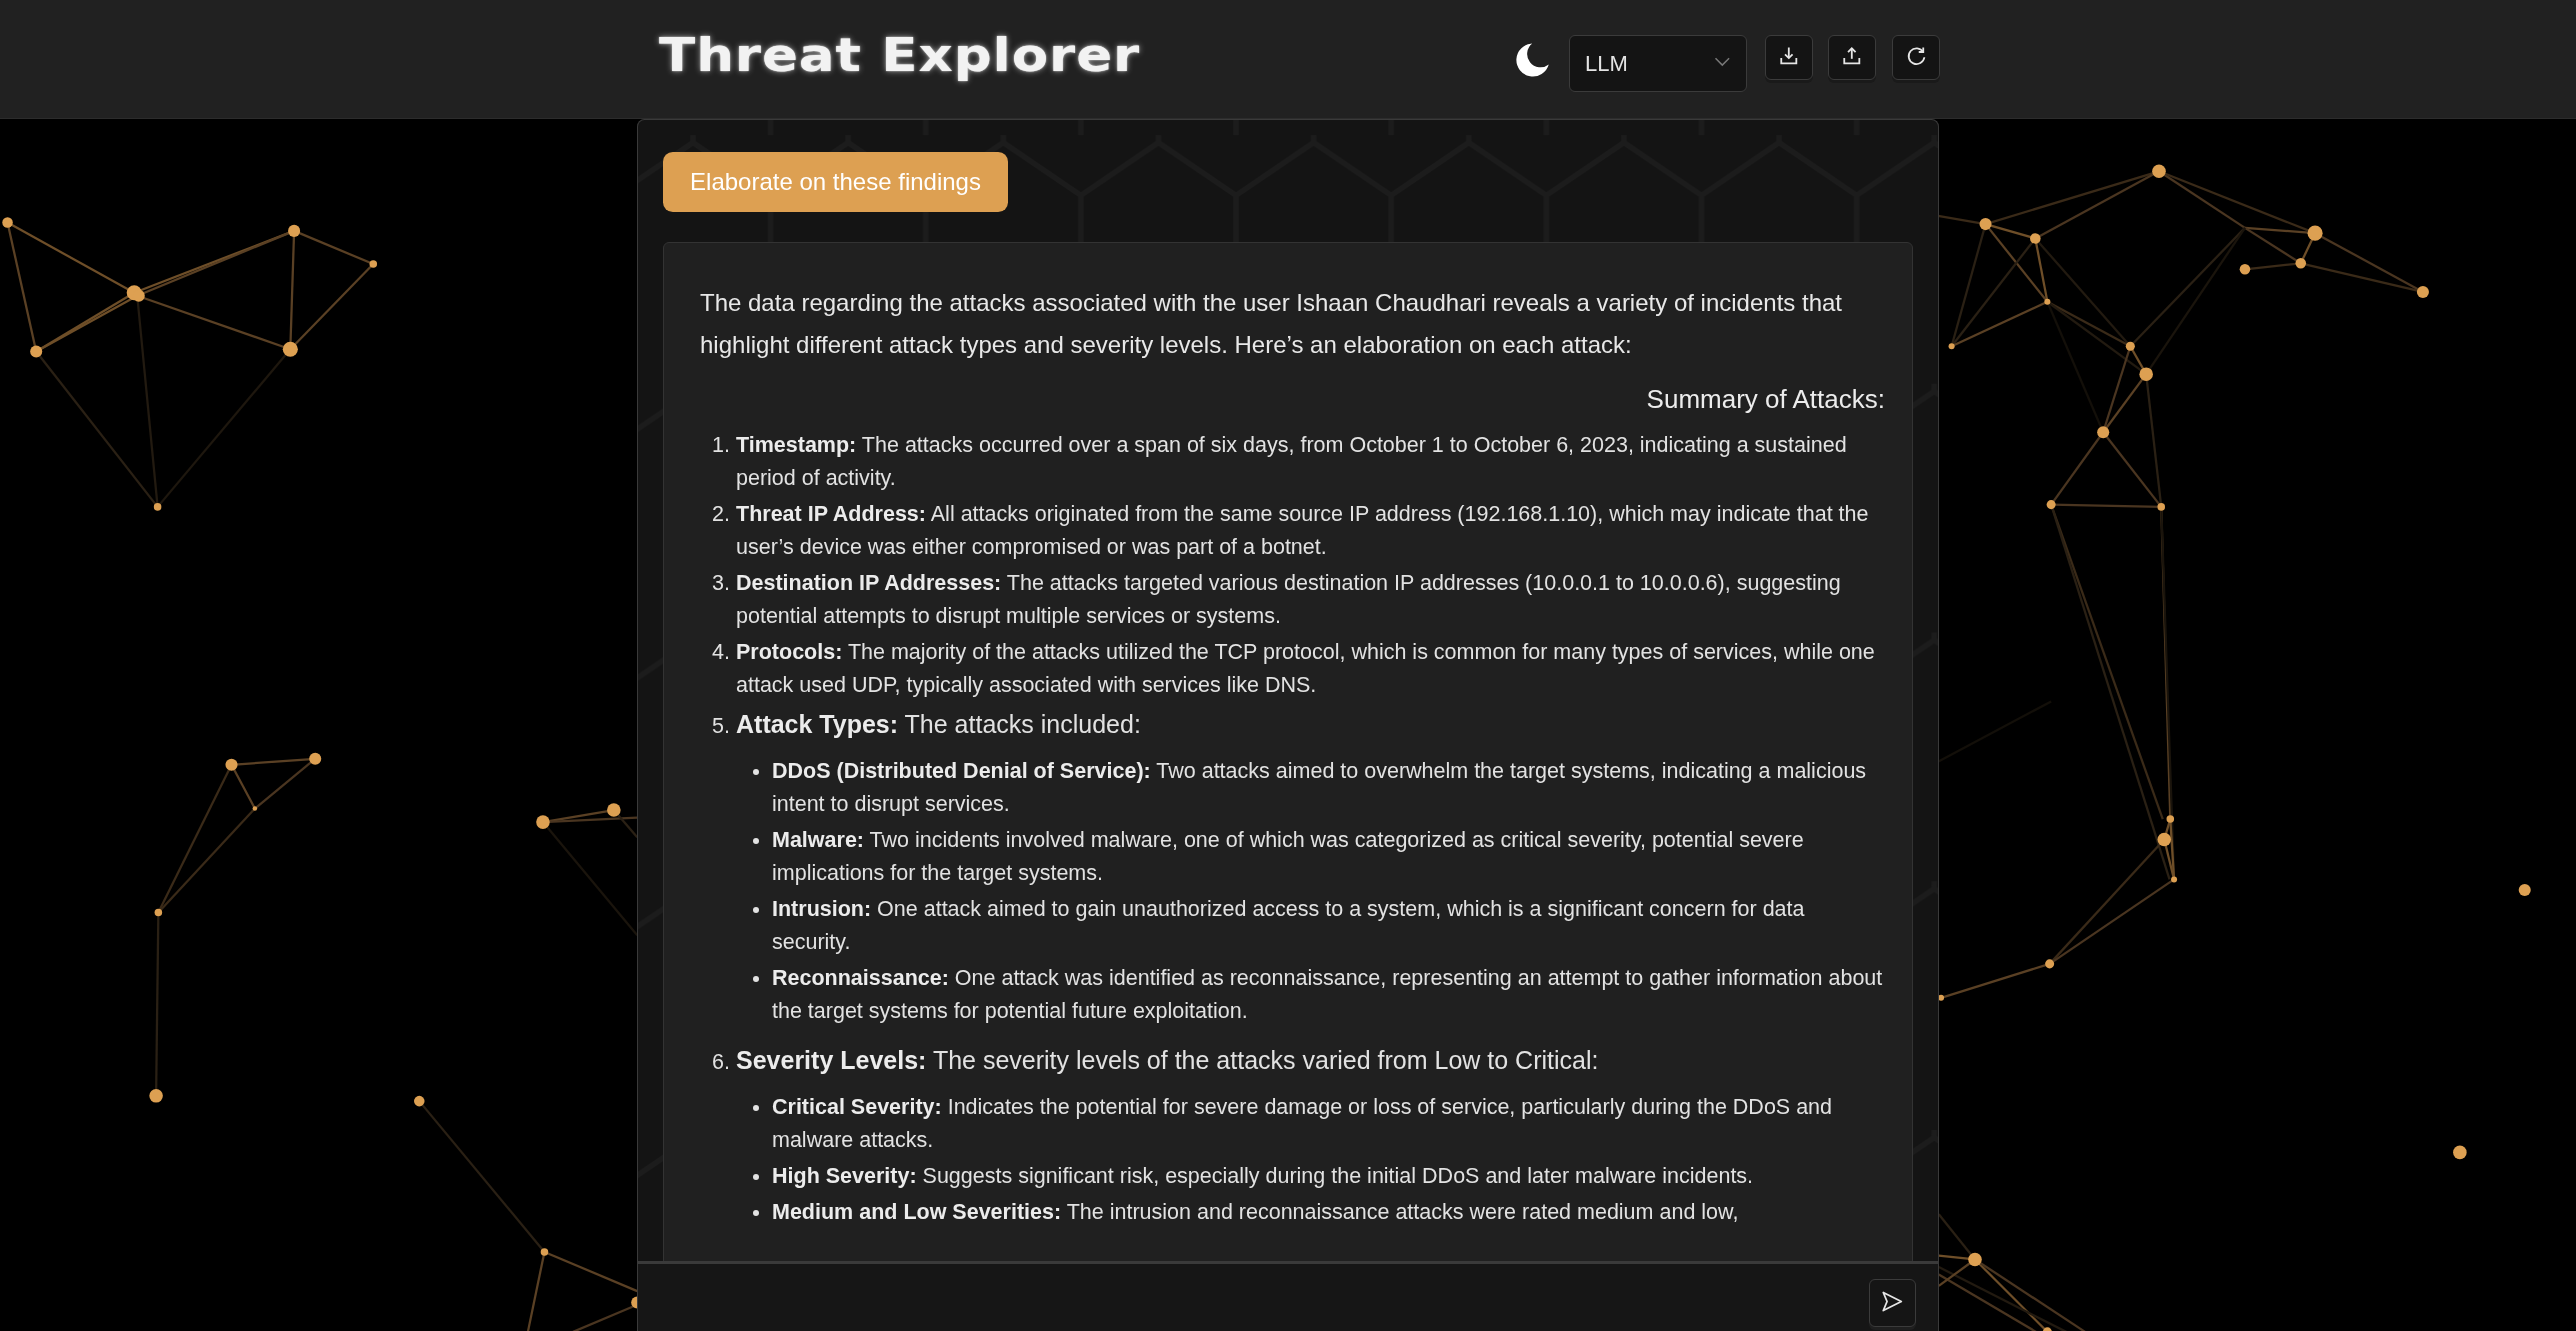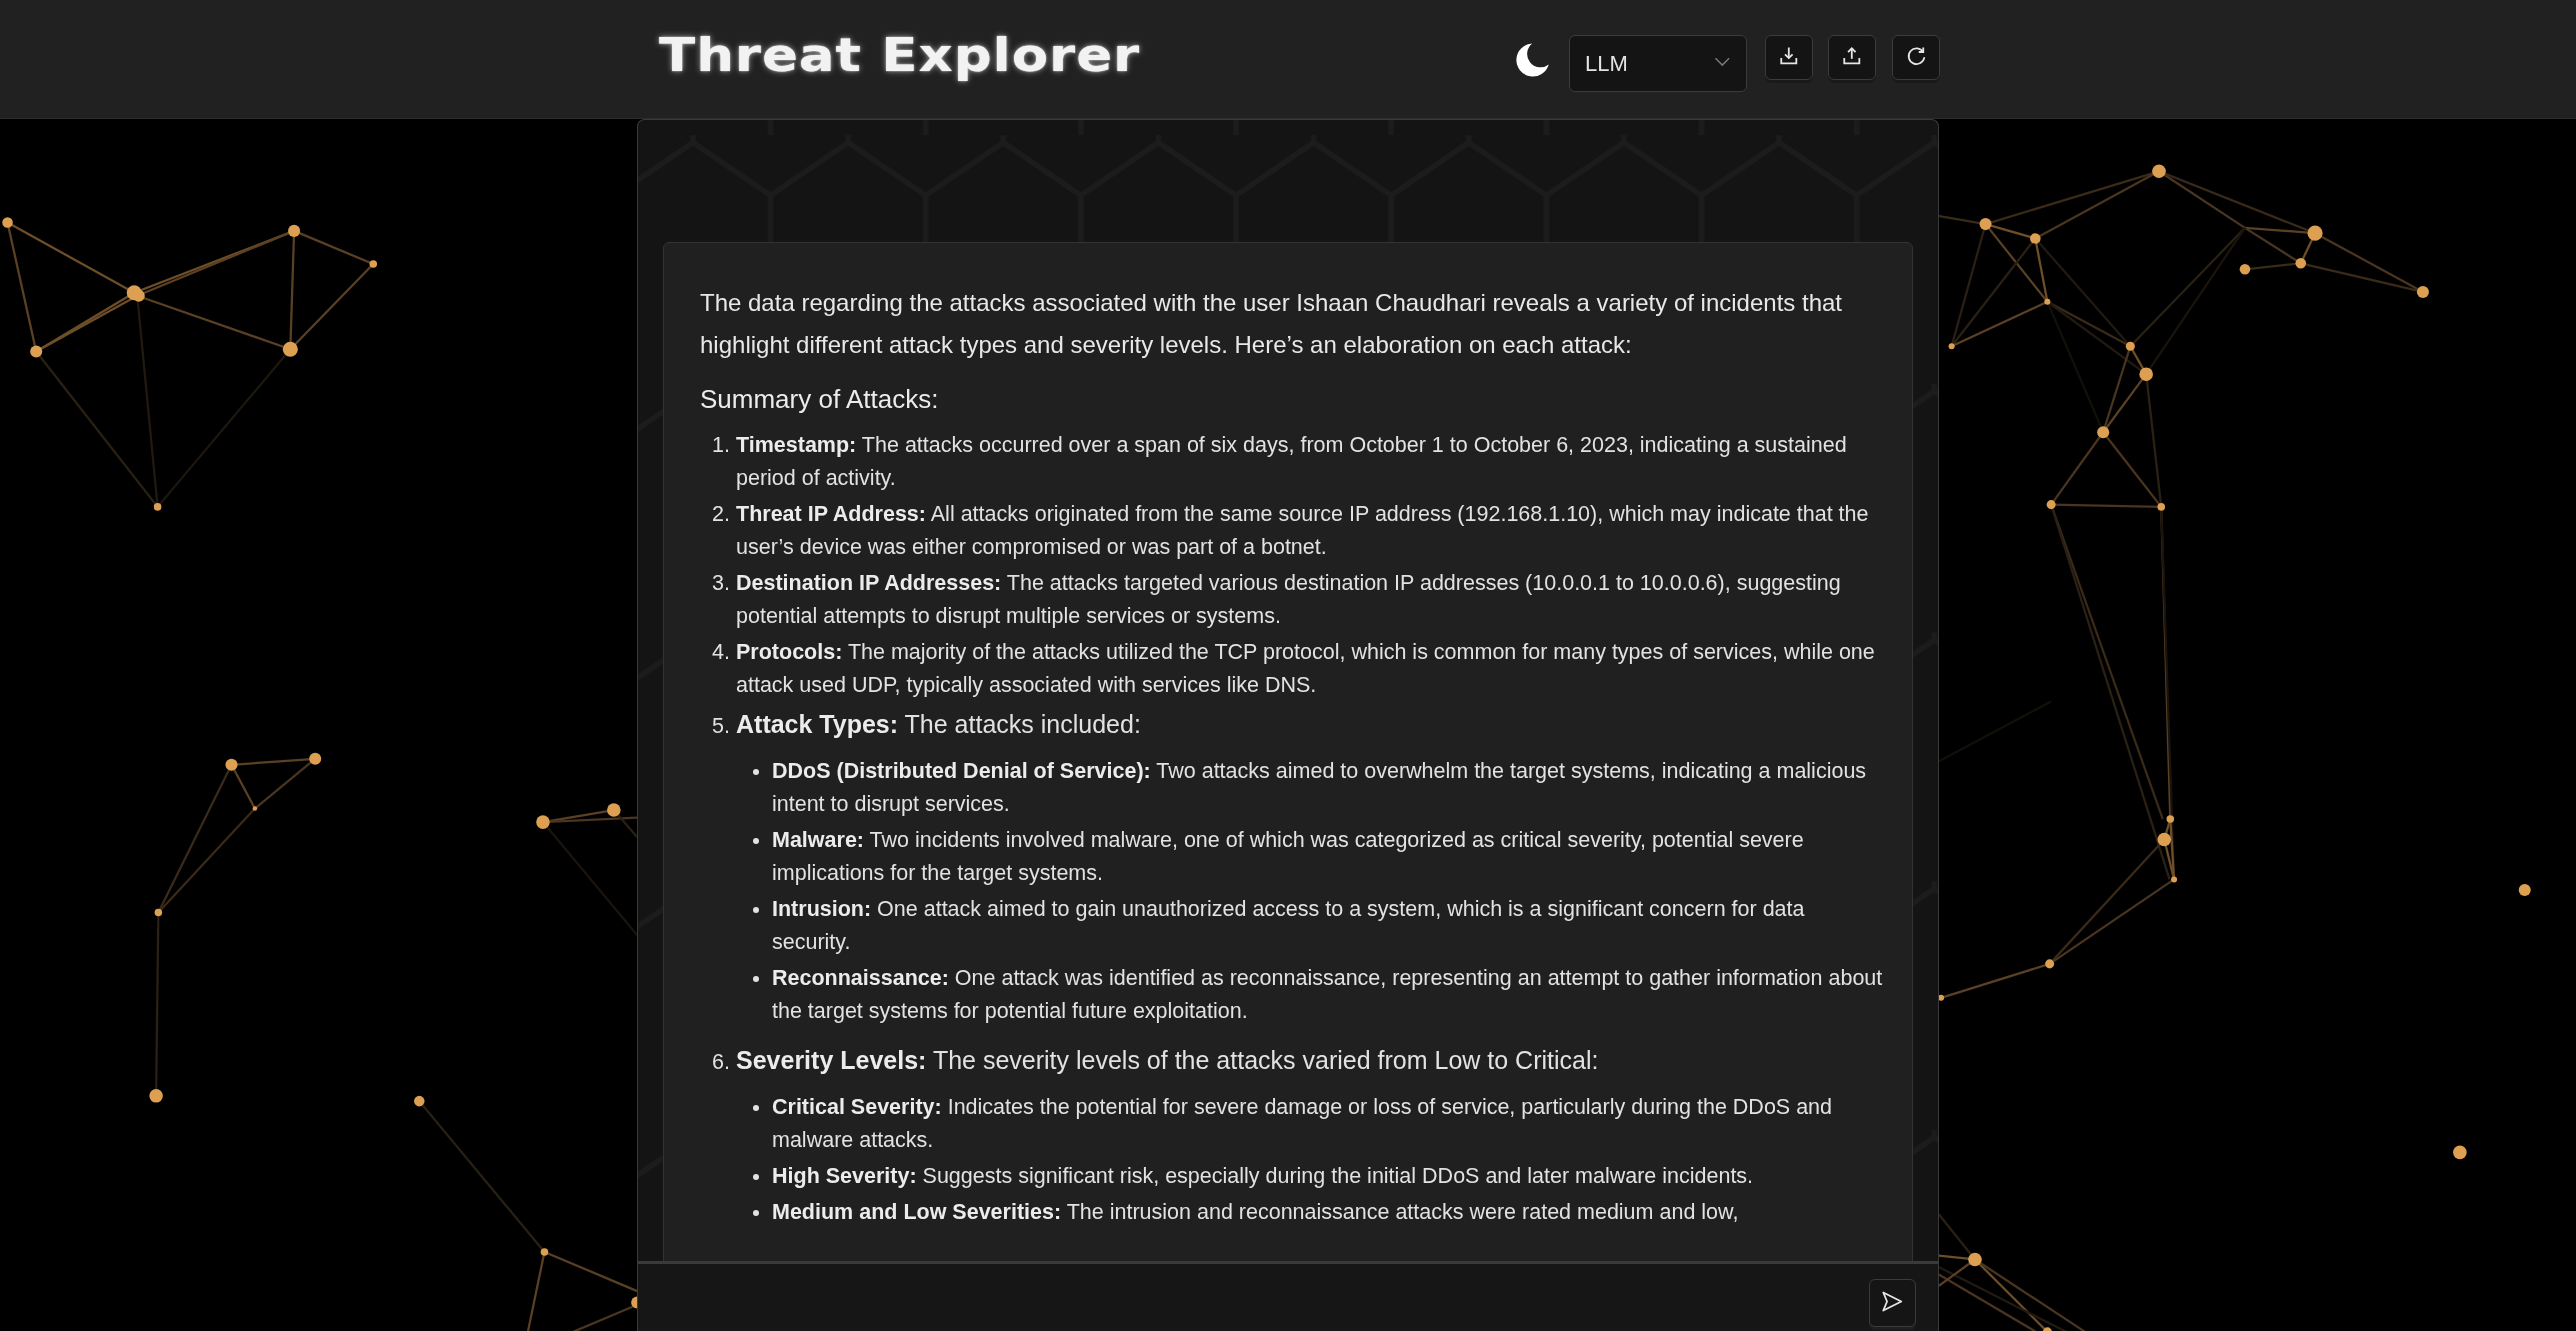--- a/index.html
+++ b/index.html
@@ -39,21 +39,21 @@
     position:absolute; left:25px; top:32px; width:345px; height:60px; box-sizing:border-box;
     background:#DDA052; color:#fff; border:none; border-radius:9.8px; font-size:24px;
     font-family:"Liberation Sans", sans-serif; cursor:pointer; z-index:1;
   }
   .message-card {
     position:absolute; left:25px; top:122px; width:1250px; height:1216px; box-sizing:border-box;
     background:#202020; border:1.5px solid #333; border-radius:6px; z-index:1; overflow:hidden;
     padding:39px 27px 0 36px;
   }
   .intro { font-size:24px; line-height:42px; color:#e8e8e8; margin:0 0 13.6px 0; }
-  .summary-heading { font-size:26px; font-weight:400; color:#ececec; margin:0 0 10.6px 0; line-height:39px; }
+  .summary-heading { font-size:26px; font-weight:400; color:#ececec; margin:0 0 10.6px 0; line-height:39px;text-align:right; }
   ol.main { margin:0; padding-left:36px; }
   ol.main > li { font-size:21.5px; line-height:33px; color:#e2e2e2; margin-bottom:3px; }
   ol.main > li b { color:#ececec;text-align:right; }
   ol.main > li.big > .lead { font-size:25px; line-height:39px; }
   ul.sub { margin:10.6px 0 13.6px 0; padding-left:36px; list-style:disc; }
   ul.sub > li { font-size:21.5px; line-height:33px; margin-bottom:3px; }
   .input-bar {
     position:absolute; left:0; top:1141px; width:100%; height:75px;
     background:#161616; border-top:3px solid #3a3a3a; z-index:2;
   }
@@ -252,20 +252,21 @@
 <main class="panel">
   <svg class="hex-pattern" viewBox="0 0 1726 1608" preserveAspectRatio="none">
     <defs>
       <pattern id="hex" width="206" height="330" patternUnits="userSpaceOnUse" x="-30" y="20">
         <path d="M0 80 L103 10 L206 80 M103 10 L103 -60 M0 80 L0 330 M206 80 L206 330" fill="none" stroke="#1c1c1c" stroke-width="7"></path>
       </pattern>
     </defs>
     <rect width="1726" height="1608" fill="url(#hex)"></rect>
   </svg>
 
+  <button class="suggest-btn">Elaborate on these findings</button>
 
   <article class="message-card">
     <p class="intro">The data regarding the attacks associated with the user Ishaan Chaudhari reveals a variety of incidents that highlight different attack types and severity levels. Here’s an elaboration on each attack:</p>
     <h3 class="summary-heading">Summary of Attacks:</h3>
     <ol class="main">
       <li><b>Timestamp:</b><span> The attacks occurred over a span of six days, from October 1 to October 6, 2023, indicating a sustained period of activity.</span></li>
       <li><b>Threat IP Address:</b><span> All attacks originated from the same source IP address (192.168.1.10), which may indicate that the user’s device was either compromised or was part of a botnet.</span></li>
       <li><b>Destination IP Addresses:</b><span> The attacks targeted various destination IP addresses (10.0.0.1 to 10.0.0.6), suggesting potential attempts to disrupt multiple services or systems.</span></li>
       <li><b>Protocols:</b><span> The majority of the attacks utilized the TCP protocol, which is common for many types of services, while one attack used UDP, typically associated with services like DNS.</span></li>
       <li class="big">

